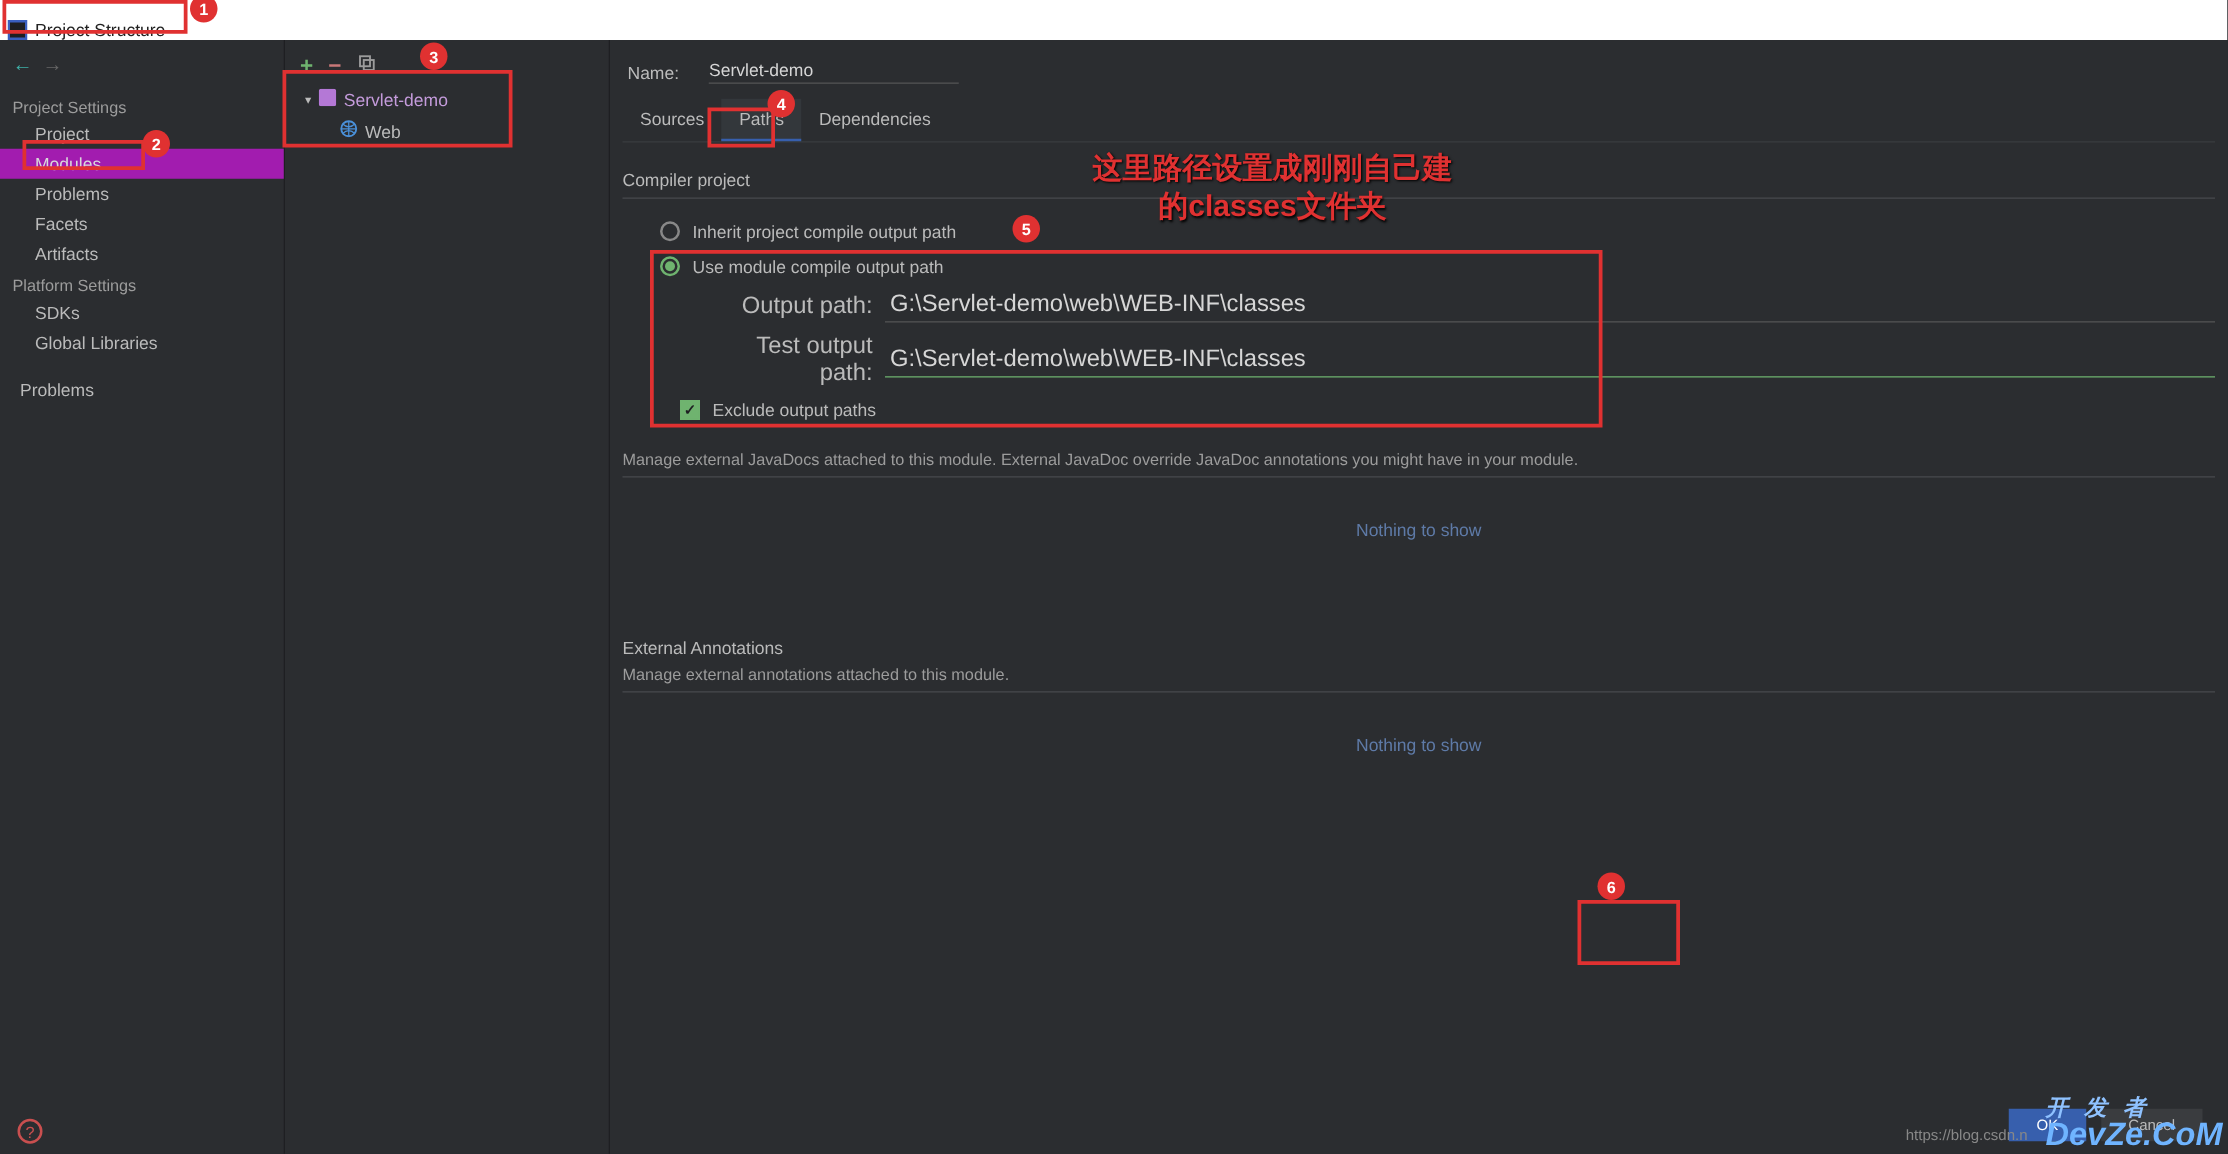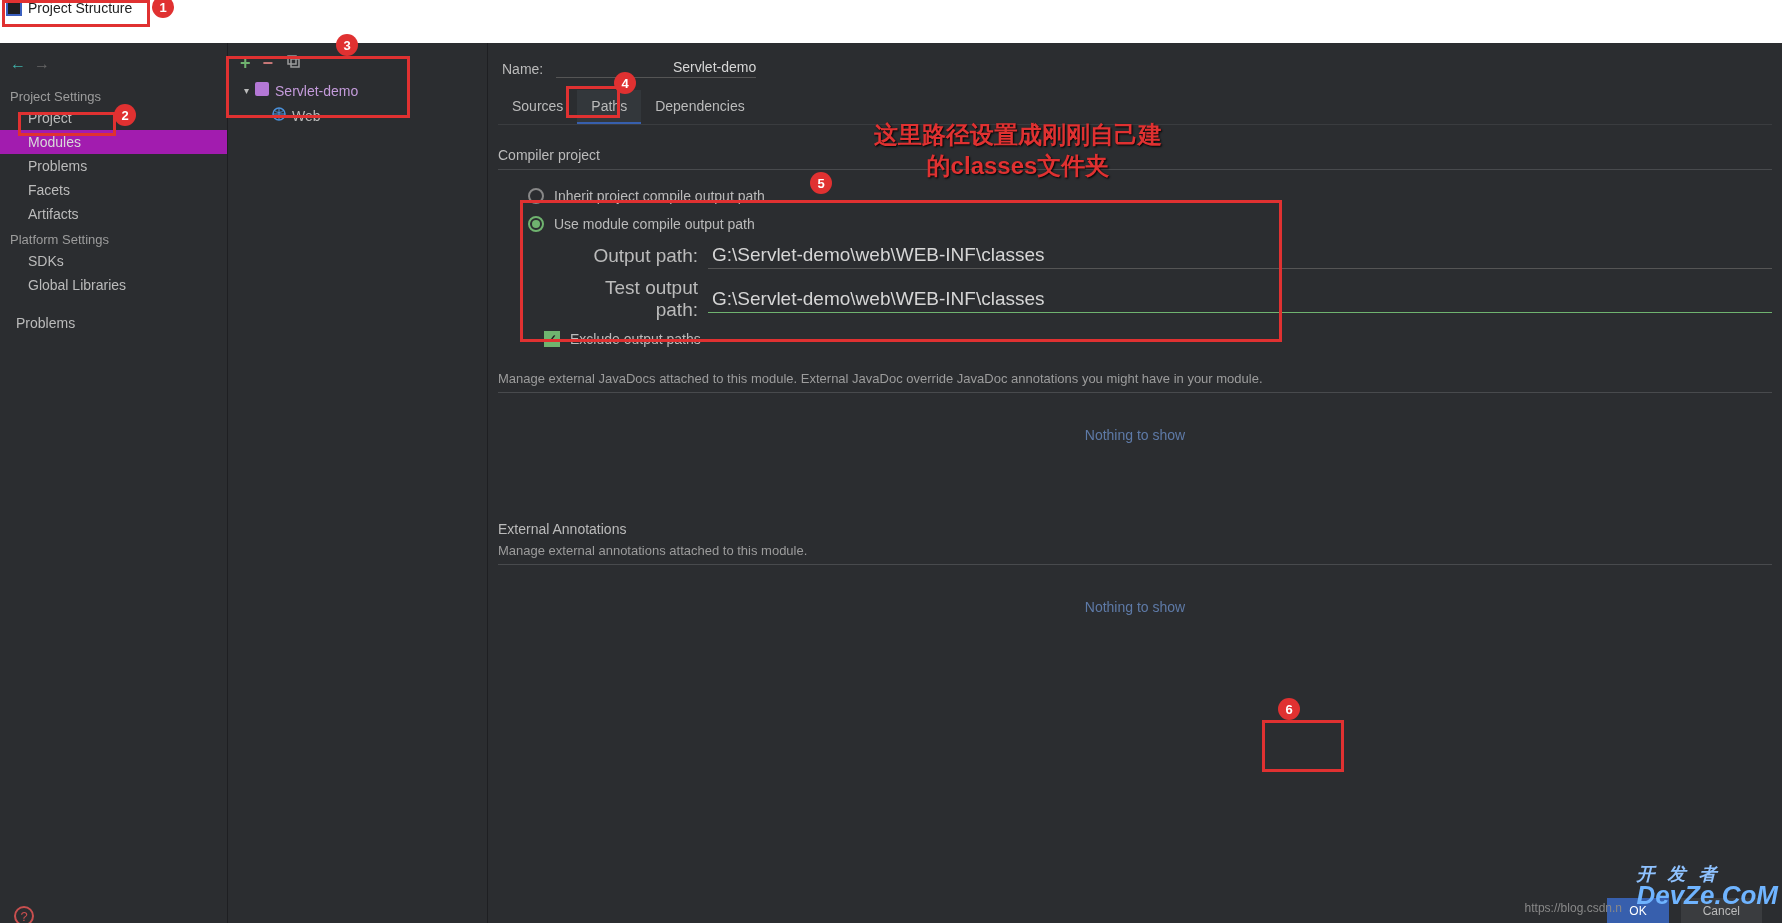--- a/index.html
+++ b/index.html
@@ -9,23 +9,23 @@
     color: #bbbbbb;
     font-size: 13px;
     width: 1782px;
     height: 923px;
     overflow: hidden;
     position: relative;
   }
   
   .titlebar {
     background: #ffffff;
-    height: 43px;
+    height: 32px;
     display: flex;
-    align-items: flex-start;
+    align-items: flex-end;
     padding: 0 6px;
     gap: 6px;
   }
   .titlebar-icon {
     width: 16px; height: 16px;
     display: inline-flex; align-items: center; justify-content: center;
   }
   .titlebar-title { color: #222; font-size: 14px; }
   
   .main {
@@ -84,21 +84,21 @@
   .module-label { color:#c49bdb; }
   .web-label { color:#bbbbbb; }
   
   .content {
     flex:1;
     background:#2b2d30;
     padding:10px 10px 0 10px;
     overflow:hidden;
     position:relative;
   }
-  .name-row { display:flex; align-items:center; gap:13px; padding:6px 0 12px 4px; font-size:14px;text-align:right; }
+  .name-row { display:flex; align-items:center; gap:24px; padding:6px 0 12px 4px; font-size:14px; }
   .name-label { color:#bbbbbb; }
   .name-value { color:#d6d6d6; border-bottom:1px solid #555; min-width:200px; padding-bottom:2px; }
   
   .tabs { display:flex; border-bottom:1px solid #3a3c3f; margin-bottom:22px; }
   .tab {
     padding:8px 14px;
     color:#bbbbbb;
     cursor:pointer;
     font-size:14px;
   }
@@ -196,21 +196,21 @@
     pointer-events:none;
   }
   .watermark-url {
     position:absolute;
     right:160px; bottom:8px;
     color:#888; font-size:12px;
     z-index:40;
   }
   .watermark-logo {
     position:absolute;
-    right:4px; bottom:12px;
+    right:4px; bottom:0;
     color:#6fb4ff;
     font-size:26px;
     font-weight:bold;
     z-index:40;
     font-style:italic;
   }
   .watermark-logo .cn { display:block; font-size:18px; color:#8fc2ff; letter-spacing:4px; margin-bottom:-6px; }
 </style>
 </head>
 <body>

